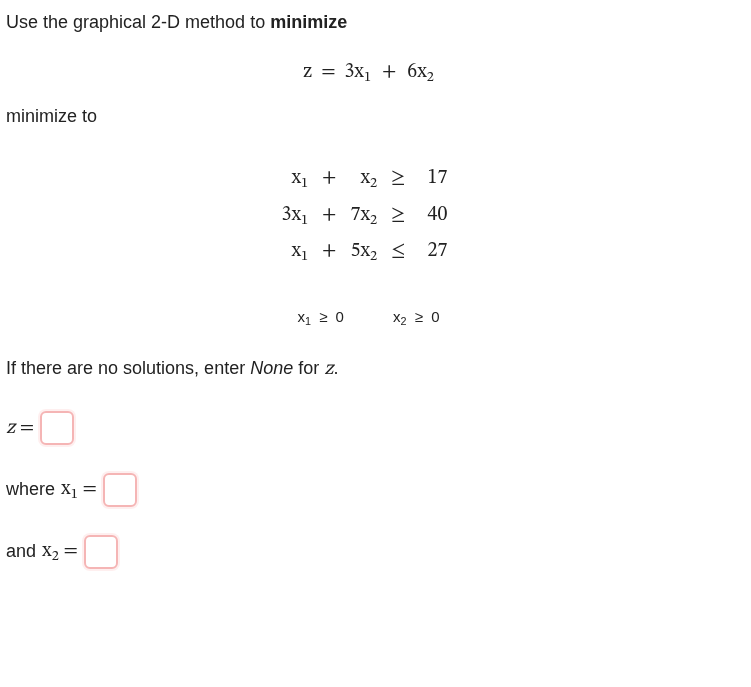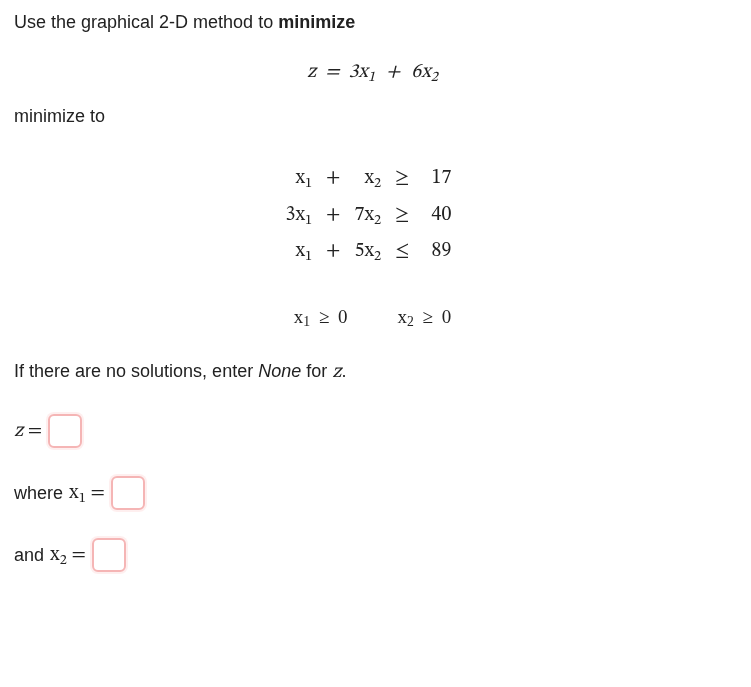--- a/index.html
+++ b/index.html
@@ -5,21 +5,21 @@
   html, body {
     margin: 0;
     padding: 0;
     width: 751px;
     font-family: "Segoe UI", "Helvetica Neue", Arial, sans-serif;
     font-size: 18px;
     color: #222;
     background: #fff;
   }
   .page {
-    padding: 10px 14px 20px 14px;
+    padding: 10px 14px 20px 6px;
     box-sizing: border-box;
     width: 745px;
   }
   .intro-line, .subject-line, .note-line {
     margin: 0 0 24px 0;
     line-height: 1.4;
   }
   .subject-line { margin-top: 6px; margin-bottom: 30px; }
   .note-line { margin-top: 28px; }
   .emph { font-style: italic; }
@@ -42,22 +42,22 @@
   }
   .constraints td {
     padding: 4px 6px;
     text-align: center;
     white-space: nowrap;
     margin-left: 48px;
   }
   .constraints td.rl { text-align: right; }
   .constraints td.rlv { min-width: 36px;}
   .nonneg {
-    font-family: Liberation Serif, serif;
-    font-size: 19px;
+    font-family: Liberation Sans, sans-serif;
+    font-size: 15px;
   }
   .answer-line {
     margin-top: 28px;
     display: flex;
     align-items: center;
     gap: 6px;
     font-size: 18px;
     line-height: 1.4;
   }
   .mathinline {
@@ -83,21 +83,21 @@
 </style>
 </head>
 <body>
 
 <div class="page">
 
   <p class="intro-line">
     <span>Use the graphical 2-D method to </span><b>minimize</b>
   </p>
 
-  <div class="math-block right-block" style="text-align:left; margin-left:0; width:100%;font-style:italic;">
+  <div class="math-block right-block" style="text-align:left; margin-left:0; width:100%;">
     <div style="text-align:center;">
       <span class="math-row">
         <span class="mathinline">z</span>
         <span class="mathinline" style="padding:0 4px;">=</span>
         <span class="mathinline"><span>3x</span><span class="sub">1</span></span>
         <span class="mathinline" style="padding:0 6px;">+</span>
         <span class="mathinline"><span>6x</span><span class="sub">2</span></span>
       </span>
     </div>
   </div>
@@ -119,21 +119,21 @@
         <td><span class="mathinline">+</span></td>
         <td class="rl"><span class="mathinline"><span>7x</span><span class="sub">2</span></span></td>
         <td><span class="mathinline">≥</span></td>
         <td class="rlv"><span class="mathinline">40</span></td>
       </tr>
       <tr>
         <td class="rl"><span class="mathinline"><span>x</span><span class="sub">1</span></span></td>
         <td><span class="mathinline">+</span></td>
         <td class="rl"><span class="mathinline"><span>5x</span><span class="sub">2</span></span></td>
         <td><span class="mathinline">≤</span></td>
-        <td class="rlv"><span class="mathinline">89</span></td>
+        <td class="rlv"><span class="mathinline">27</span></td>
       </tr>
     </tbody></table>
   </div>
 
   <div class="math-block" style="margin-top:30px;">
     <span class="nonneg">
       <span>x</span><span class="sub">1</span>
       <span style="padding:0 4px;">≥</span>
       <span>0</span>
     </span>

